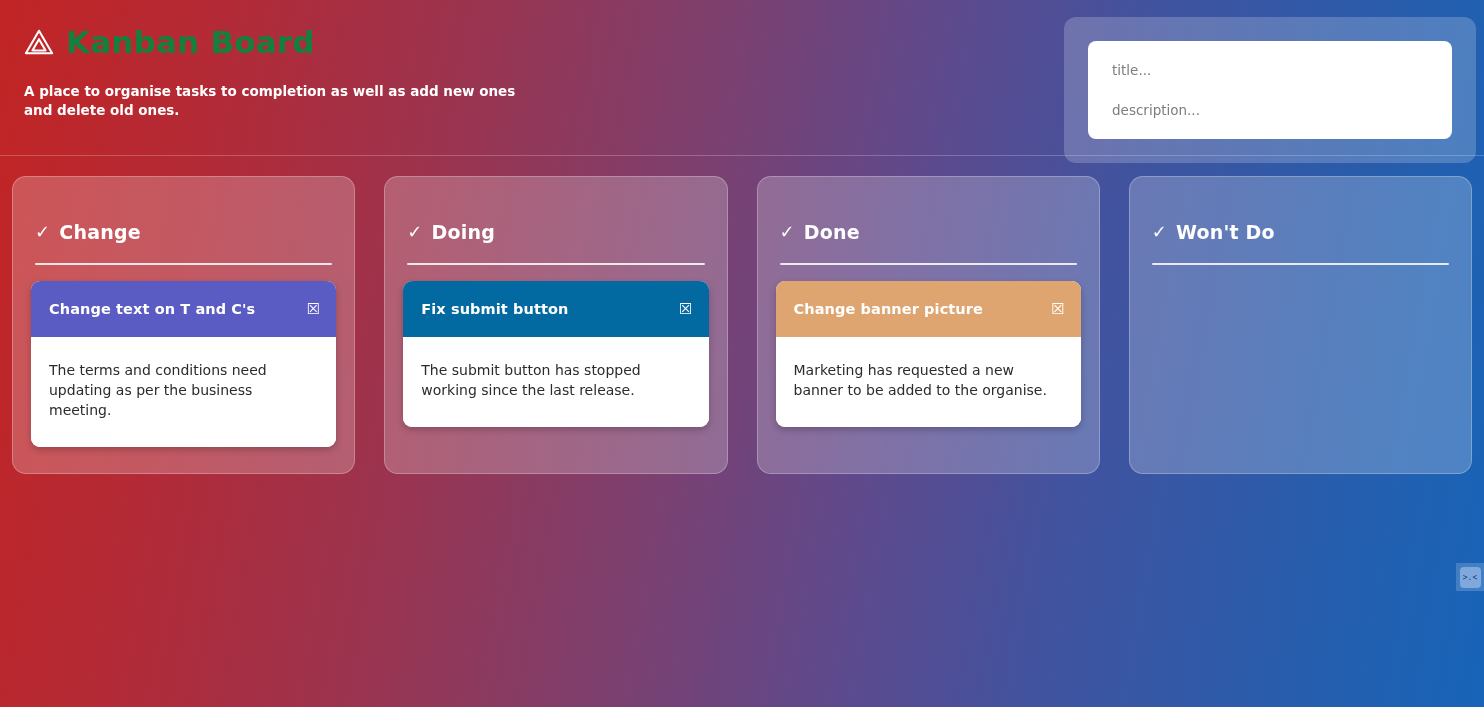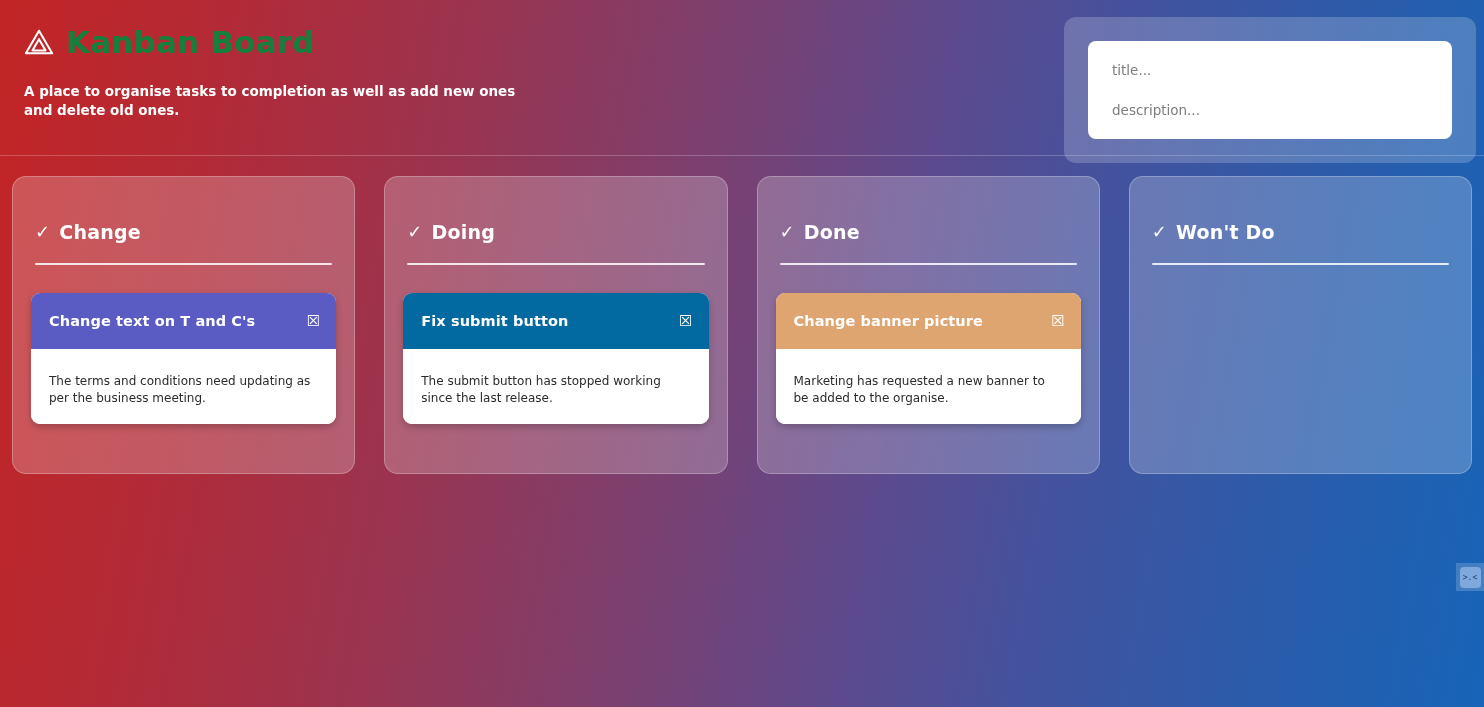--- a/index.html
+++ b/index.html
@@ -161,21 +161,21 @@
   .check-icon { font-size: 18px; line-height: 1; }
 
   .column-rule {
     height: 2px;
     background: rgba(255,255,255,0.85);
     margin: 20px 4px 0 4px;
     border-radius: 1px;
   }
 
   .cards {
-    margin-top: 28px;
+    margin-top: 16px;
     display: flex;
     flex-direction: column;
     gap: 16px;
   }
 
   .card {
     border-radius: 9px;
     overflow: hidden;
     background: #ffffff;
     box-shadow: 0 3px 7px rgba(0,0,0,0.22);
@@ -203,23 +203,23 @@
     cursor: pointer;
     background: transparent;
     border: none;
     padding: 2px 2px;
     font-family: "DejaVu Sans", sans-serif;
   }
 
   .card-body {
     background: #ffffff;
     color: #2b2b2b;
-    font-size: 12px;
+    font-size: 14px;
     line-height: 1.42;
-    padding: 24px 18px 17px 18px;
+    padding: 24px 18px 26px 18px;
   }
 
   
   .corner-widget {
     position: absolute;
     right: 0px;
     top: 563px;
     width: 28px;
     height: 28px;
     background: rgba(255,255,255,0.18);

